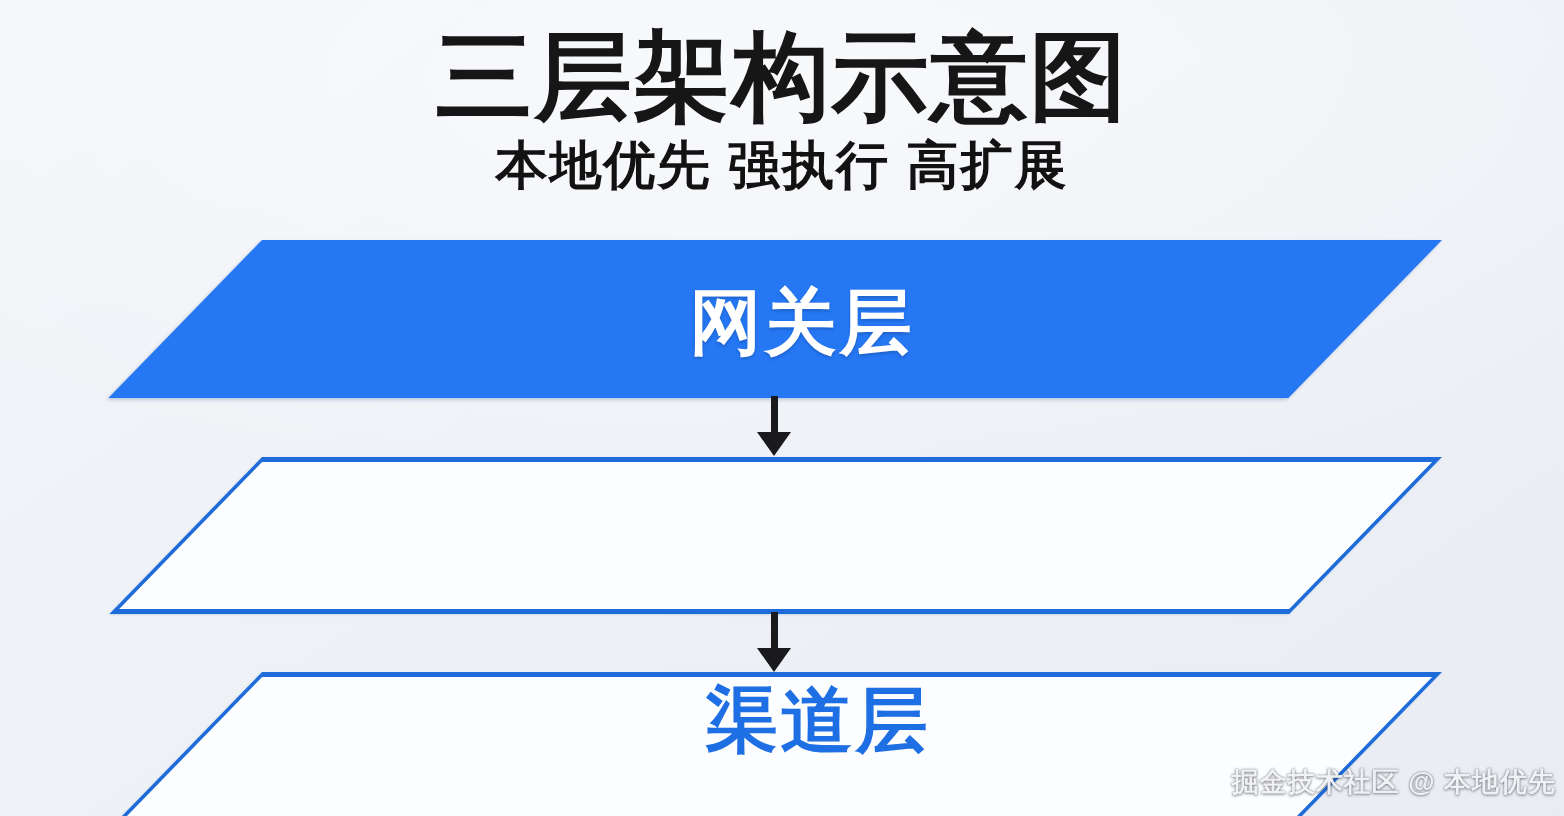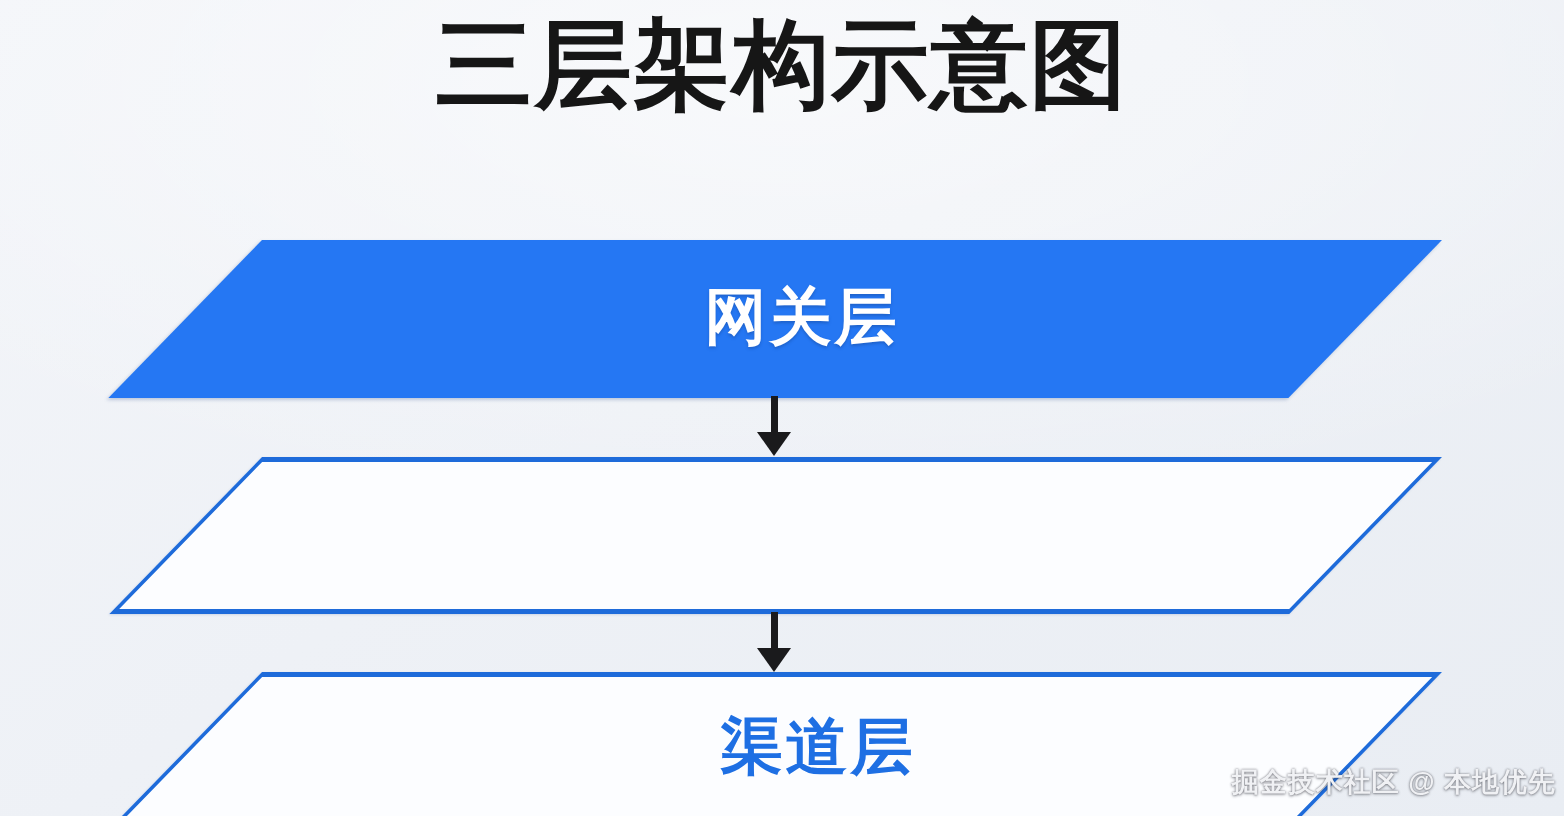--- a/index.html
+++ b/index.html
@@ -17,21 +17,21 @@
     background:
       radial-gradient(120% 90% at 50% 10%, rgba(255,255,255,0.55), rgba(255,255,255,0) 60%),
       linear-gradient(145deg, #f3f5f9 0%, #eef1f6 45%, #e9edf3 100%);
     background-color: var(--background, #F0F3F7);
   }
 
   .page-title {
     position: absolute;
     left: 0; right: 0;
     top: 14px;
-    margin: 0;
+    margin: 12px;
     text-align: center;
     font-size: 97px;
     line-height: 1.06;
     font-weight: 900;
     letter-spacing: 2px;
     color: var(--title-black, #161616);
   }
   .page-subtitle {
     position: absolute;
     left: 0; right: 0;
@@ -64,38 +64,38 @@
     box-shadow: 0 1px 2px rgba(30, 70, 140, 0.15);
   }
   .shape-gateway { top: 240px; }
   .shape-node    { top: 457px; height: 157px; }
   .shape-channel { top: 672px; }
 
   .layer-label {
     position: absolute;
     left: 0; right: 0;
     text-align: center;
-    font-size: 62px;
+    font-size: 72px;
     line-height: 1;
     font-weight: 800;
     letter-spacing: 3px;
     z-index: 2;
     padding-left: 40px;
   }
   .label-gateway {
     top: 286px;
     color: #FFFFFF;
     text-shadow: 0 2px 3px rgba(20, 60, 130, 0.35);
   }
   .label-node {
     top: 501px;
     color: var(--label-blue, #1E6FE3);
   }
   .label-channel {
-    top: 716px;
+    top: 684px;
     color: var(--label-blue, #1E6FE3);
     margin-left: 32px;
   }
 
   .arrow {
     position: absolute;
     left: 757px;
     width: 34px;
     z-index: 2;
   }
@@ -135,20 +135,21 @@
     white-space: nowrap;
   }
 </style>
 </head>
 <body>
 
 <div class="canvas">
 
   <h1 class="page-title">三层架构示意图</h1>
 
+  <div class="page-subtitle">本地优先 强执行 高扩展</div>
 
   <div class="shape solid shape-gateway"></div>
   <div class="layer-label label-gateway">网关层</div>
 
   <div class="arrow arrow-1">
     <div class="stem"></div>
     <div class="head"></div>
   </div>
 
   <div class="shape outlined shape-node"></div>

